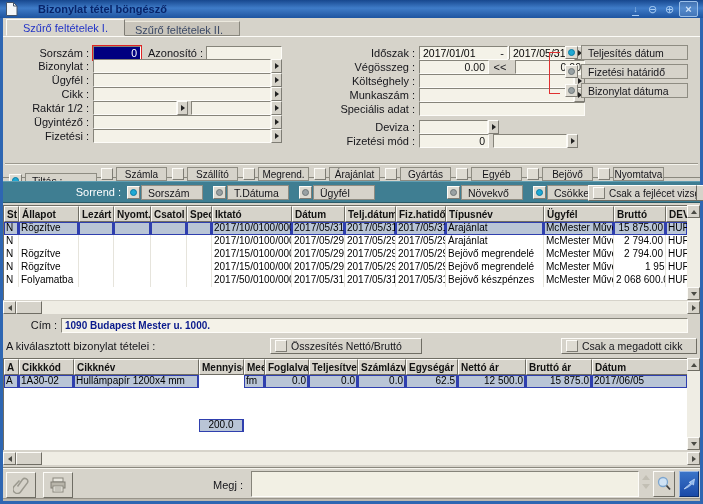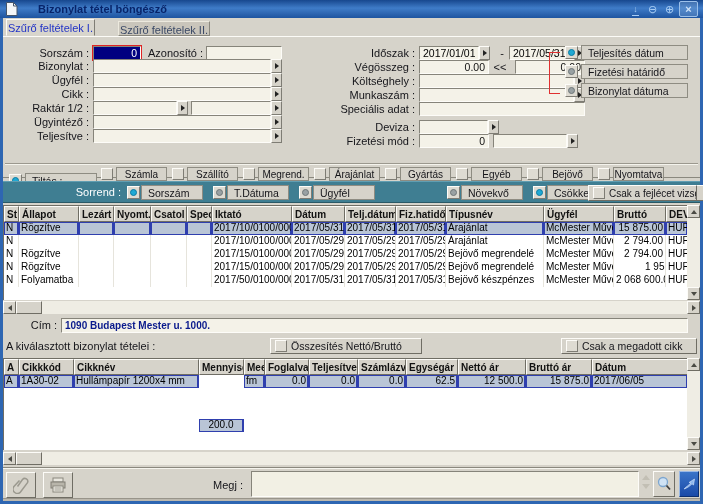--- a/index.html
+++ b/index.html
@@ -9,21 +9,21 @@
     background:linear-gradient(180deg,#17478e 0%,#3f7cc8 45%,#2a62ae 80%,#1d54a0 100%);}
   .ticon{width:13px;height:14px;flex:none;}
   .ttext{color:#07246a;font-weight:bold;font-size:11px;margin-left:20px;white-space:nowrap;}
   .tspacer{flex:1;}
   .tbtn{width:15px;height:14px;display:flex;align-items:center;justify-content:center;color:#a9cdf4;font-size:11px;line-height:12px;margin-left:2px;}
   .tbtn.dl span{border-bottom:1px solid #a9cdf4;padding:0 1px;font-size:9px;}
   .tbtn.close{border:1px solid #9cc0ea;border-radius:2px;background:rgba(130,170,215,.35);width:17px;font-weight:bold;color:#cfe2f8;}
   
   .client{position:absolute;left:3px;top:18px;width:697px;height:483px;background:#d6d3ca;}
   
-  .tab{position:absolute;box-sizing:border-box;padding:2px 1px 0;white-space:nowrap;font-size:11px;}
+  .tab{position:absolute;box-sizing:border-box;padding:2px 16px 0;white-space:nowrap;font-size:11px;}
   .tab.active{left:3px;top:1px;height:17px;background:#d8d5cc;border:1px solid;border-color:#fcfbf7 #7e7c74 #d8d5cc #fcfbf7;color:#2334c6;z-index:3;}
   .tab.inactive{left:115px;top:3px;height:15px;background:#c9c5bb;border:1px solid;border-color:#ece9de #8a887e #8a887e #ece9de;color:#3c4a66;}
   
   .fpanel{position:absolute;left:0;top:18px;width:697px;height:142px;box-sizing:border-box;border-top:1px solid #fcfbf7;border-bottom:1px solid #8a887e;}
   .lbl{position:absolute;height:13px;line-height:13px;text-align:right;white-space:nowrap;overflow:hidden;color:#15151a;}
   .fld{position:absolute;height:14px;box-sizing:border-box;background:#f4f2e8;border:1px solid;border-color:#86847a #fdfcf8 #fdfcf8 #86847a;
     font:10.5px "Liberation Sans",sans-serif;padding:0 3px;color:#111;outline:none;}
   .fld.num{text-align:right;}
   .fld.focus{background:#000080;color:#fff;text-align:right;outline:1px solid #e02323;}
   .combo{position:absolute;height:14px;display:flex;box-sizing:border-box;}
@@ -160,30 +160,30 @@
       </span>
 
       <span class="lbl" style="left:0;top:79px;width:86px">Ügyintéző :</span>
       <span class="combo" style="left:90px;top:78px;width:189px">
         <input class="cin" value="" style="">
           <span class="carrow">
             <i></i>
           </span>
       </span>
 
-      <span class="lbl" style="left:0;top:93px;width:86px">Teljesítve :</span>
+      <span class="lbl" style="left:0;top:93px;width:86px">Fizetési :</span>
       <span class="combo" style="left:90px;top:92px;width:189px">
         <input class="cin" value="" style="">
           <span class="carrow">
             <i></i>
           </span>
       </span>
 
       <span class="lbl" style="left:328px;top:10px;width:84px">Időszak :</span>
-      <span class="combo" style="left:416px;top:9px;width:71px">
+      <span class="combo" style="left:416px;top:9px;width:100px">
         <input class="cin" value="2017/01/01" style="">
           <span class="carrow">
             <i></i>
           </span>
       </span>
       <span class="lbl" style="left:495px;top:10px;width:8px;text-align:center">-</span>
       <span class="combo" style="left:506px;top:9px;width:76px">
         <input class="cin" value="2017/05/31" style="">
           <span class="carrow">
             <i></i>

